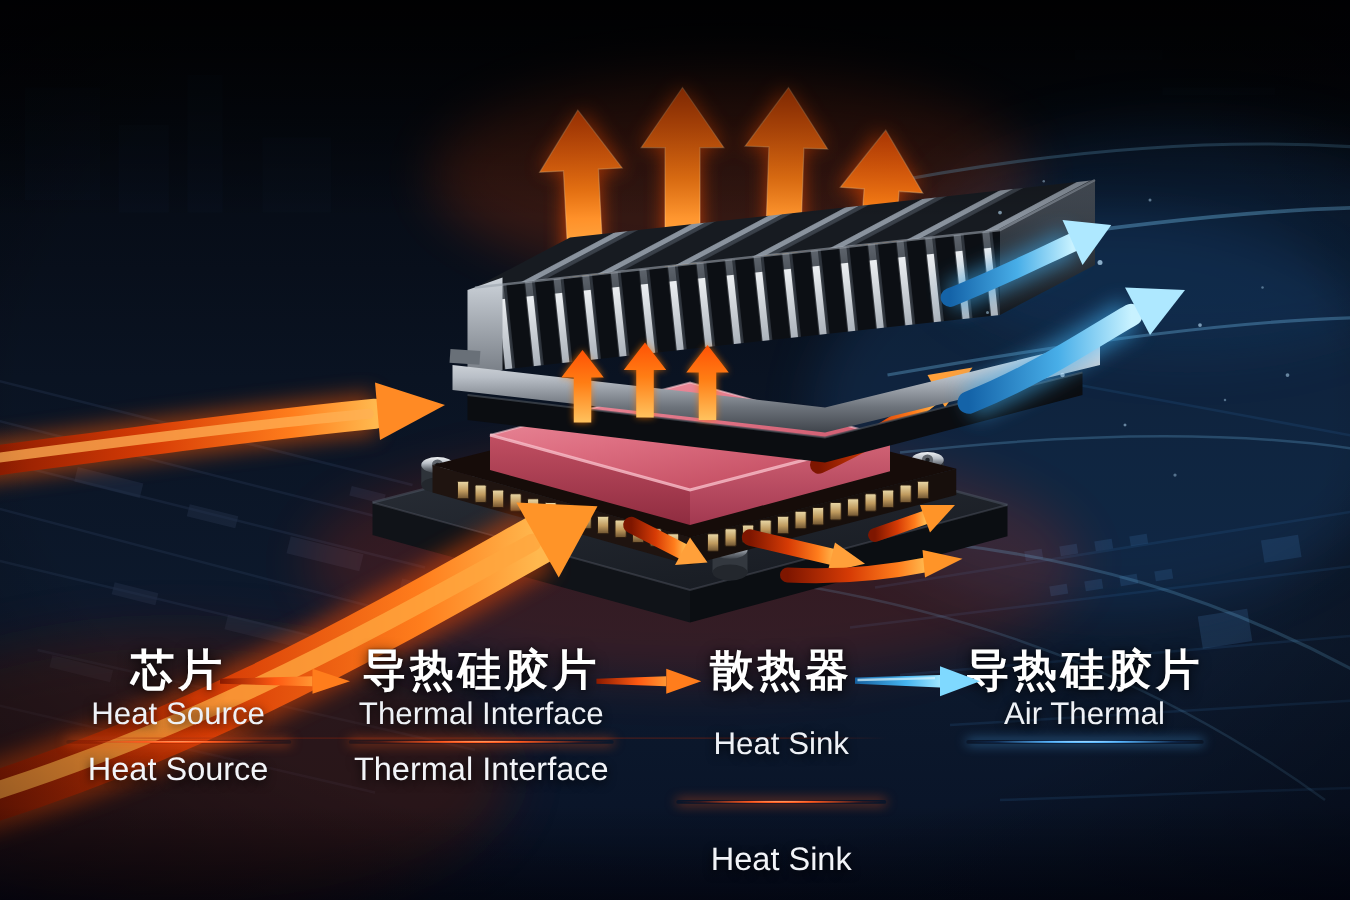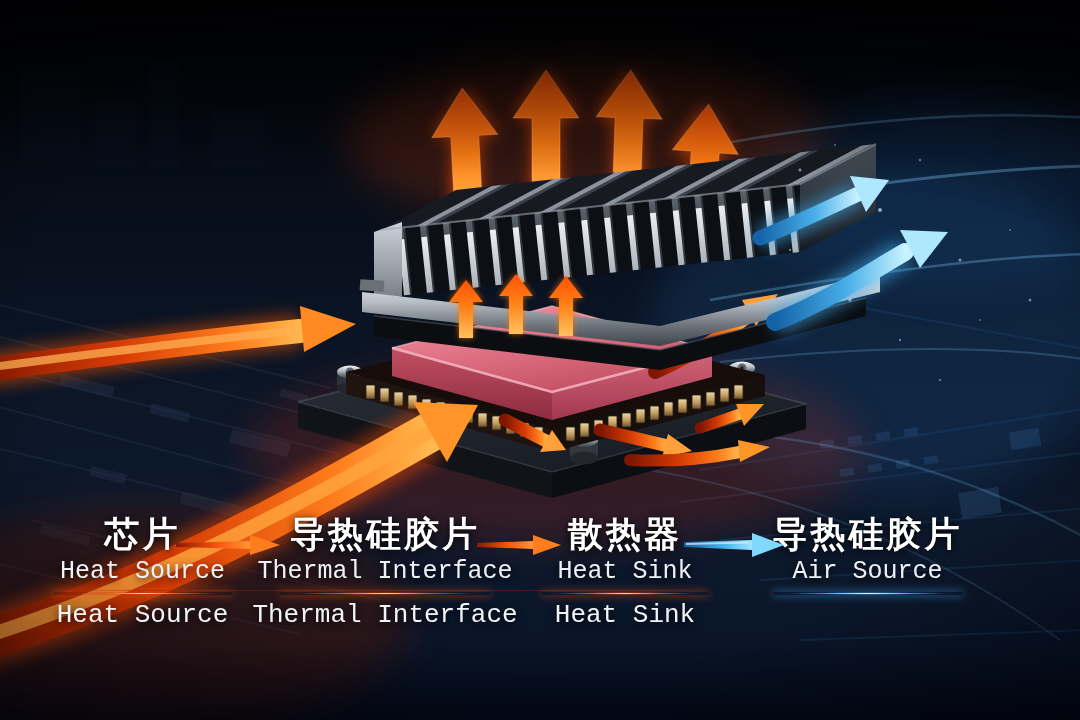--- a/index.html
+++ b/index.html
@@ -1,19 +1,19 @@
 <!DOCTYPE html>
 <html><head>
 <meta charset="utf-8">
 <style>
   html,body{margin:0;padding:0;background:#000;}
   .stage{
     position:relative;width:1080px;height:720px;overflow:hidden;
     background:#1d4ed8;
-    font-family:Liberation Mono, monospace;
+    font-family:Liberation Sans, sans-serif;
   }
   .stage svg.scene{position:absolute;inset:0;display:block;}
   
   .legend{position:absolute;left:0;top:0;width:1080px;height:720px;pointer-events:none;}
   .col{position:absolute;top:517px;display:flex;flex-direction:column;align-items:center;}
   .cn{
     font-size:35px;font-weight:700;color:#ffffff;letter-spacing:3px;line-height:40px;
     text-shadow:0 2px 10px rgba(0,0,0,.9),0 0 2px rgba(0,0,0,.6);white-space:nowrap;
   }
   .en{
@@ -394,30 +394,30 @@
     <div class="en2">Heat Source</div>
   </div>
 
   <div class="col" style="left:265px;width:240px;justify-content:flex-end;">
     <div class="cn">导热硅胶片</div>
     <div class="en">Thermal Interface</div>
     <div class="divider orange" style="width:212px;"></div>
     <div class="en2">Thermal Interface</div>
   </div>
 
-  <div class="col" style="left:530px;width:190px;">
+  <div class="col" style="left:530px;width:190px;gap:24px;">
     <div class="cn">散热器</div>
     <div class="en">Heat Sink</div>
     <div class="divider orange" style="width:168px;"></div>
     <div class="en2">Heat Sink</div>
   </div>
 
   <div class="col" style="left:760px;width:215px;">
     <div class="cn">导热硅胶片</div>
-    <div class="en">Air Source</div>
+    <div class="en">Air Thermal</div>
     <div class="divider blue" style="width:190px;"></div>
     <div class="en2"></div>
   </div>
 
   <svg class="flow-arrow" style="left:176px;top:533px;" width="104" height="24" viewBox="0 0 104 24">
     <defs>
           <linearGradient id="la1" x1="0" y1="0" x2="1" y2="0">
       <stop offset="0" stop-color="#8a1a00"></stop>
             <stop offset="0.6" stop-color="#ff5a12"></stop>
             <stop offset="1" stop-color="#ff9633"></stop>

